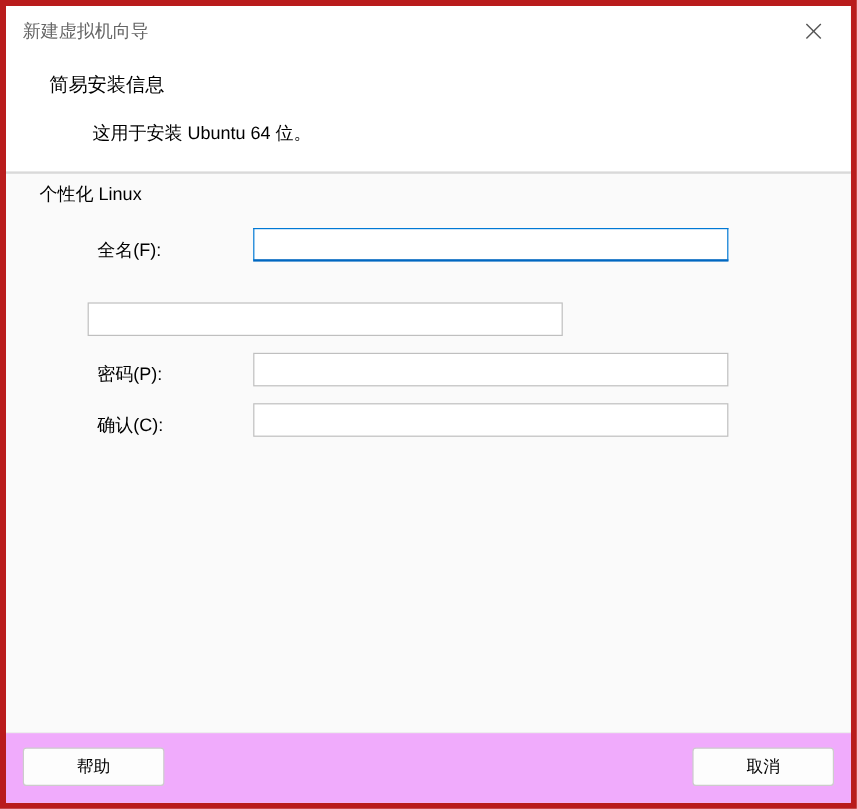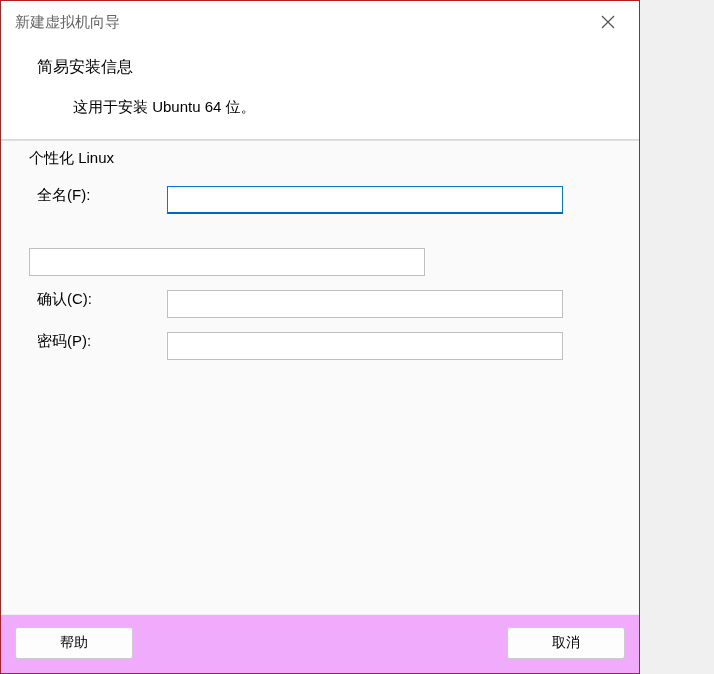--- a/index.html
+++ b/index.html
@@ -9,24 +9,24 @@
     }
     body {
       font-family: "Microsoft YaHei", "Segoe UI", sans-serif;
       font-size: 14px;
       background: #f0f0f0;
       width: 714px;
       height: 674px;
       overflow: hidden;
     }
     .dialog {
-      width: 640px;
+      width: 714px;
       height: 674px;
       background: #ffffff;
-      border: 1px solid #b91c1c;
+      border: 5px solid #b91c1c;
       display: flex;
       flex-direction: column;
       position: relative;
     }
     .titlebar {
       height: 42px;
       display: flex;
       align-items: center;
       padding: 0 14px;
       color: #666666;
@@ -75,22 +75,23 @@
       padding: 8px 28px;
       background: #fafafa;
     }
     .section-label {
       font-size: 15px;
       color: #000000;
       margin-bottom: 18px;
     }
     .form-row {
       display: flex;
-      align-items: flex-start;
+      align-items: flex-end;
       margin-bottom: 14px;
+      margin-left: 40px;
     }
     .form-row.gap-after {
       margin-bottom: 34px;
     }
     .form-label {
       width: 138px;
       padding-left: 8px;
       font-size: 15px;
       color: #000000;
     }
@@ -164,26 +165,26 @@
     <div class="form-row gap-after">
       <div class="form-label">全名(F):</div>
       <input type="text" class="form-input focused" value="" style="">
     </div>
 
     <div class="form-row">
       <input type="text" class="form-input" value="" style="">
     </div>
 
     <div class="form-row">
-      <div class="form-label">确认(C):</div>
+      <div class="form-label">密码(P):</div>
       <input type="password" class="form-input" value="" style="">
     </div>
 
     <div class="form-row">
-      <div class="form-label">密码(P):</div>
+      <div class="form-label">确认(C):</div>
       <input type="password" class="form-input" value="" style="">
     </div>
   </div>
 
   <div class="footer">
     <button class="btn">帮助</button>
     <div class="footer-spacer"></div>
     <button class="btn">取消</button>
   </div>
 

